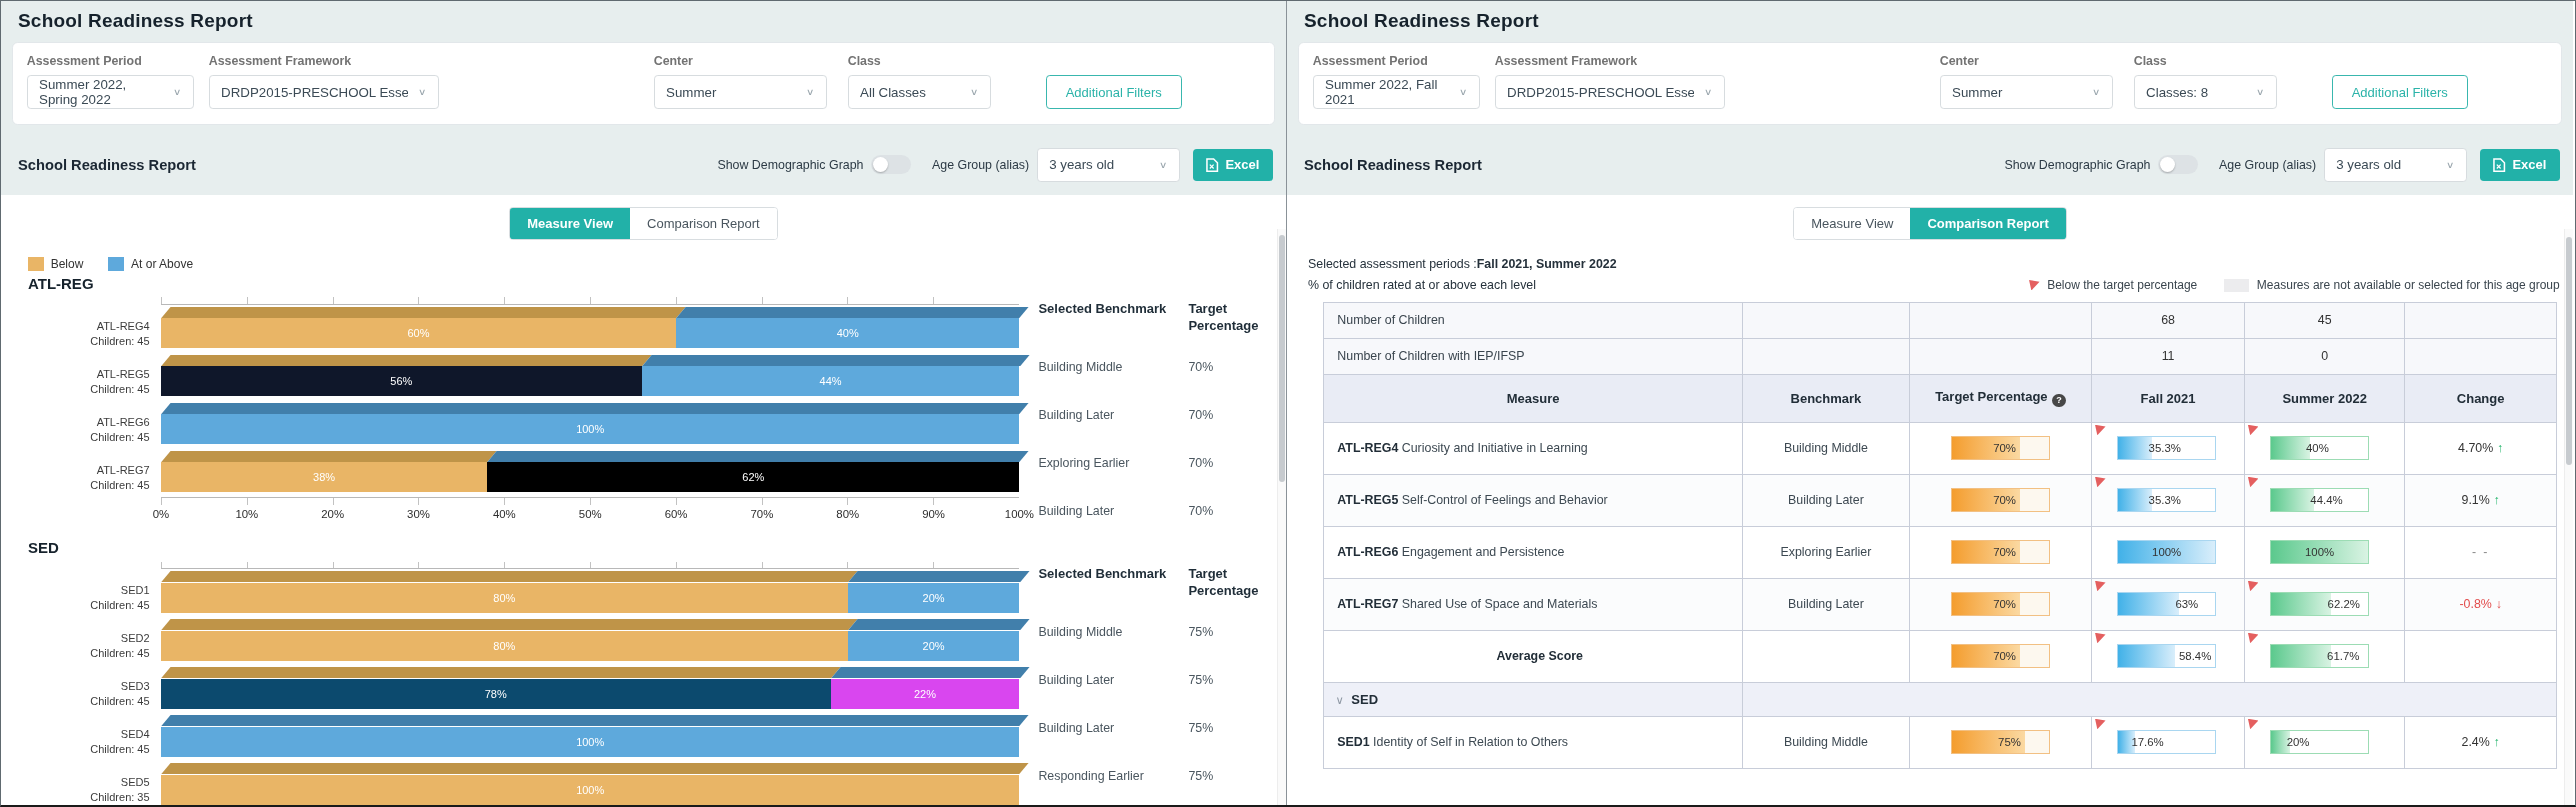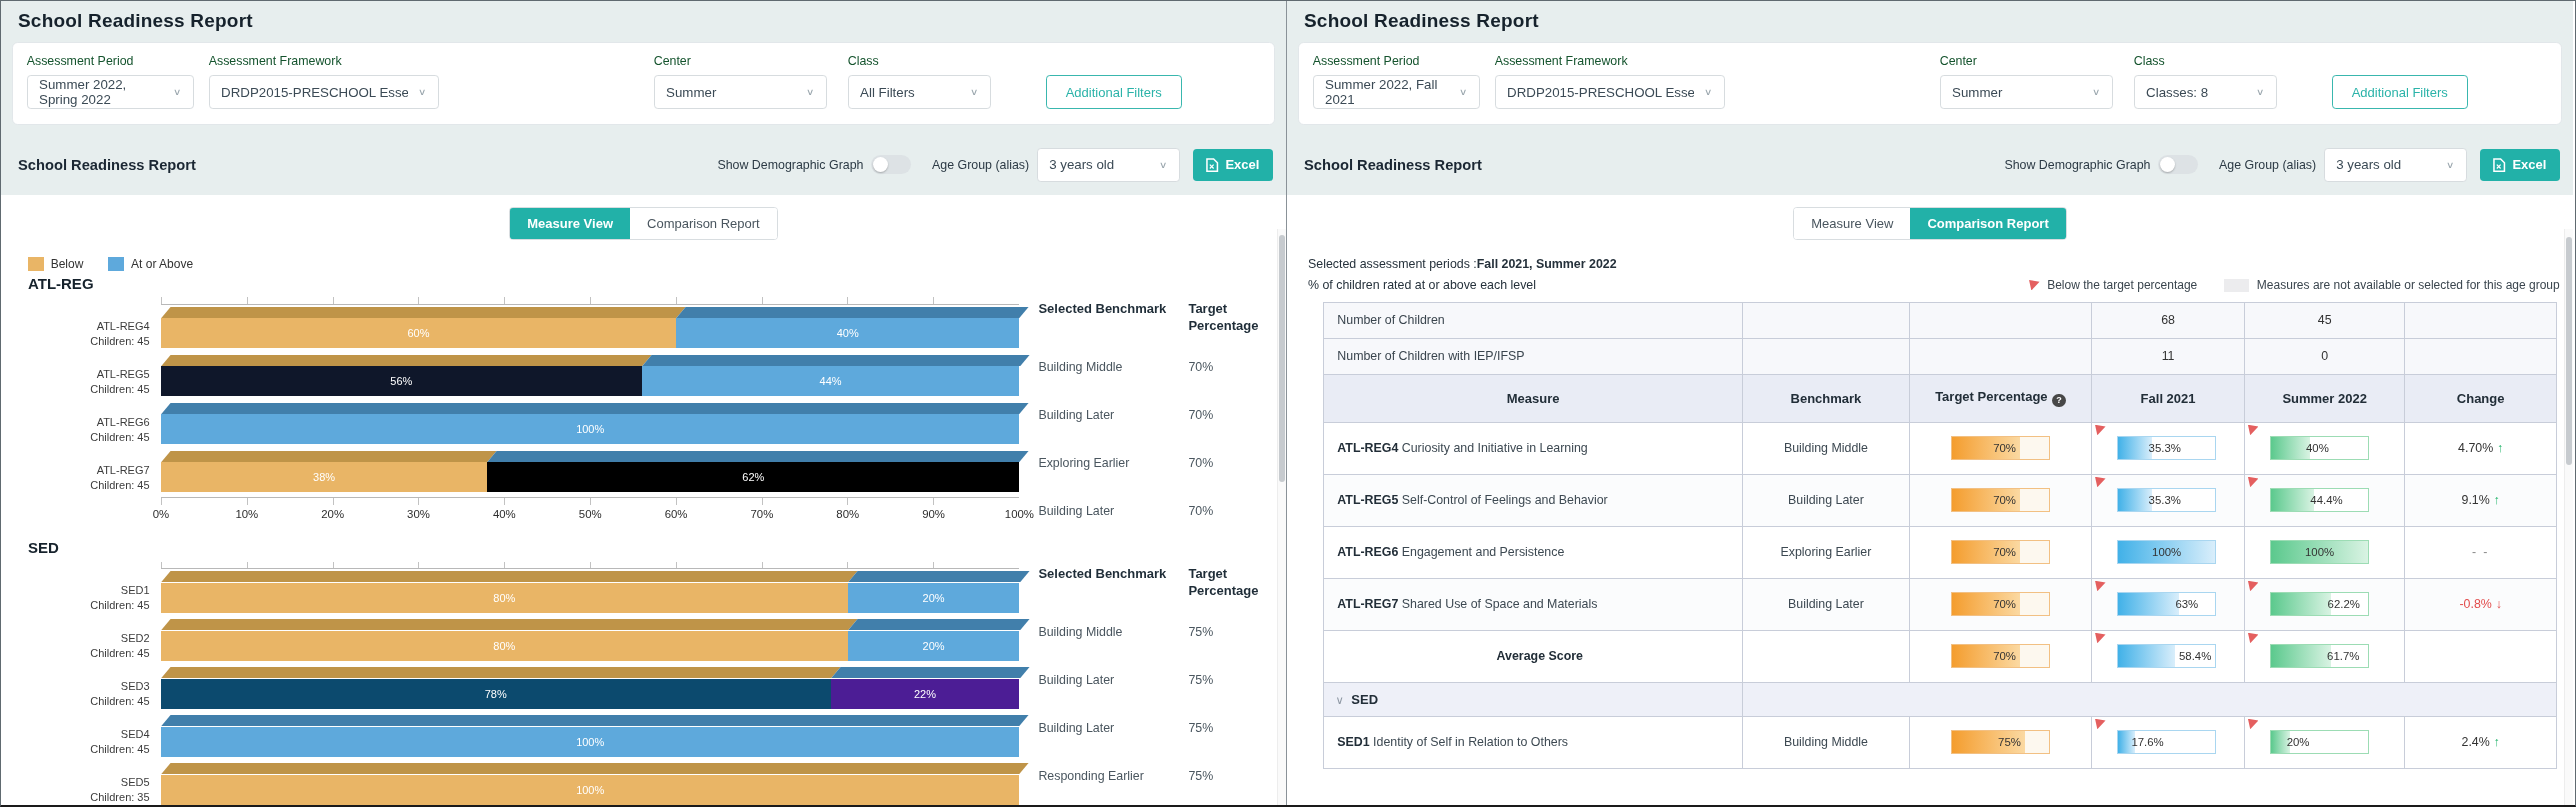--- a/index.html
+++ b/index.html
@@ -7,21 +7,21 @@
     font-family: "Liberation Sans", "DejaVu Sans", sans-serif; color:#24313c; }
   .screen { display:flex; width:2576px; height:807px; border:1.9px solid #606a70; border-bottom:2.9px solid #1a1a1a; }
   .panel { position:relative; width:1286px; height:100%; background:#fff; overflow:hidden; }
   .panel.left { border-right:1.9px solid #8a9298; }
 
   
   .band { background:#e7eeee; padding:7.6px 0 13.3px 0; }
   .page-title { font-size:19px; font-weight:bold; color:#16222c; padding:1.9px 0 9.5px 17px; letter-spacing:0.2px; }
   .filter-card { background:#fff; border:1px solid #e2e7ea; border-radius:5.7px; margin:0 11.4px; padding:11.4px 13.3px 15px 13.3px; display:flex; align-items:flex-end; }
   .fgroup { display:flex; flex-direction:column; }
-  .fgroup .flabel { font-size:12.4px; color:#14532d; margin-bottom:6.7px; font-weight:400; }
+  .fgroup .flabel { font-size:12.4px; color:#737373; margin-bottom:6.7px; font-weight:700; }
   .select { height:34px; border:1px solid #d7dcdf; border-radius:3.8px; background:#fff; display:flex; align-items:center; justify-content:space-between; padding:0 11.4px; font-size:13.3px; color:#3b4a55; cursor:pointer; }
   .select .chev { color:#9aa6ad; font-size:11.4px; margin-left:9.5px; transform:scaleY(.8); }
   .btn-outline { height:34px; border:1px solid #39b7ae; color:#2bb3a9; background:#fff; border-radius:3.8px; font-size:13px; padding:0 19px; cursor:pointer; font-weight:500; }
 
   
   .section-row { background:#e7eeee; display:flex; align-items:center; padding:9.5px 13.3px 13.3px 17px; }
   .section-title { font-size:14.7px; font-weight:bold; color:#1b2733; flex:0 0 auto; }
   .section-spacer { flex:1; }
   .toggle-label { font-size:12.4px; color:#2c3a45; margin-right:7.6px; }
   .toggle { width:40px; height:19px; background:#dde2e5; border-radius:9.5px; position:relative; cursor:pointer; margin-right:21px; flex:0 0 auto; }
@@ -145,21 +145,21 @@
         <div class="fgroup" style="width:173px; margin-right:21px;">
           <div class="flabel">Center</div>
           <div class="select">
             <span>Summer</span>
             <span class="chev">∨</span>
           </div>
         </div>
         <div class="fgroup" style="width:143px; margin-right:55px;">
           <div class="flabel">Class</div>
           <div class="select">
-            <span>All Filters</span>
+            <span>All Classes</span>
             <span class="chev">∨</span>
           </div>
         </div>
         <button class="btn-outline">Additional Filters</button>
       </div>
     </div>
 
     <div class="section-row">
       <div class="section-title">School Readiness Report</div>
       <div class="section-spacer"></div>
@@ -355,21 +355,21 @@
               <div class="bar-line bar-row">
                 <div class="bar-label">
                   <div>SED3</div>
                   <div>Children: 45</div>
                 </div>
                 <div class="bar-track">
                   <div class="seg" style="width: 78%; background: #0c4a6e;">
                     <div class="seg-top" style="background: rgb(191, 148, 72);"></div>
                     <span class="seg-val">78%</span>
                   </div>
-                  <div class="seg" style="width: 22%; background: #4c1d95;">
+                  <div class="seg" style="width: 22%; background: #d946ef;">
                     <div class="seg-top" style="background: rgb(65, 127, 171);"></div>
                     <span class="seg-val">22%</span>
                   </div>
                 </div>
               </div>
               <div class="bar-line bar-row">
                 <div class="bar-label">
                   <div>SED4</div>
                   <div>Children: 45</div>
                 </div>

